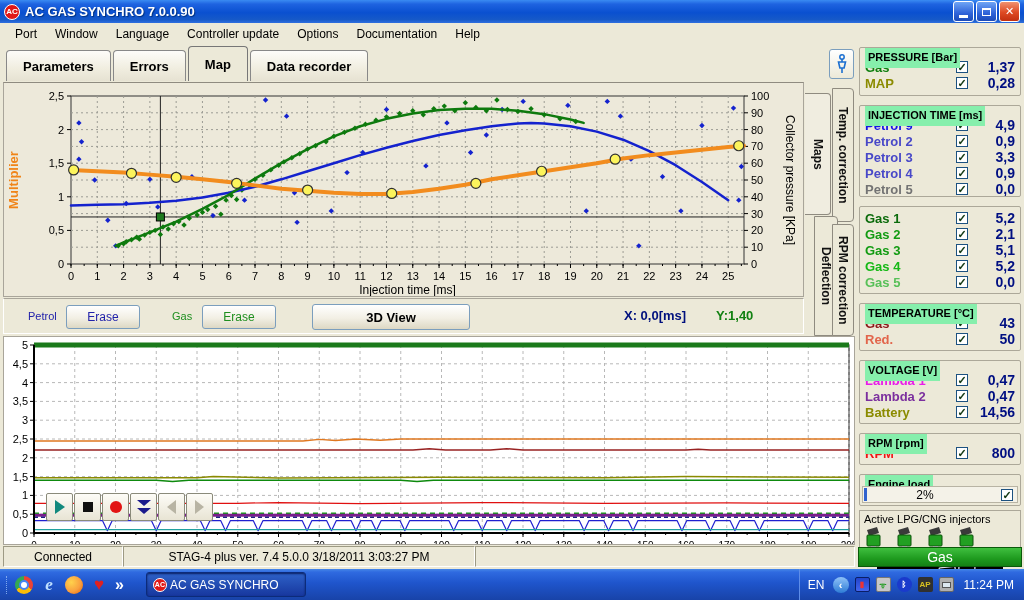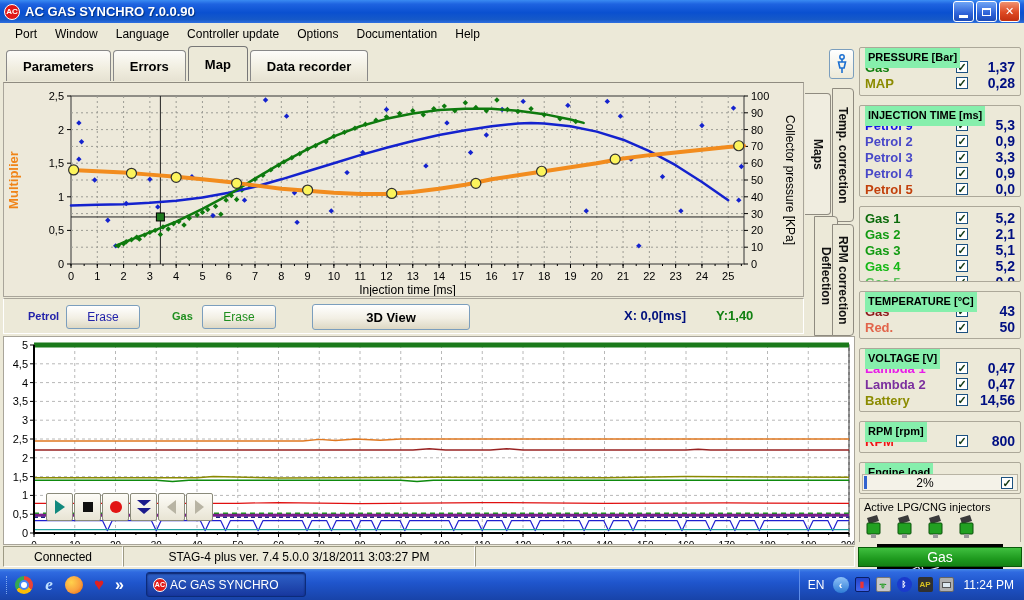--- a/index.html
+++ b/index.html
@@ -38,21 +38,21 @@
 
   .connect-btn { position:absolute; left:829px; top:49px; width:25px; height:30px;
     border:1px solid #7B9EBD; border-radius:3px; background:linear-gradient(to bottom,#fff,#ECE9D8);
     display:flex; align-items:center; justify-content:center; }
 
   
   .map-panel { position:absolute; left:3px; top:82px; width:801px; height:215px;
     background:#EDE9DA; border:1px solid #A9A59A; border-top-color:#8F8B80; }
   .map-toolbar { position:absolute; left:3px; top:298px; width:801px; height:36px;
     background:#ECE9D8; border:1px solid #fff; border-top-color:#A9A59A; }
-  .tool-label { position:absolute; top:11px; font-size:11px; font-weight:bold; }
+  .tool-label { position:absolute; top:11px; font-size:11px; font-weight:normal; }
   .btn { position:absolute; border:1px solid #7B9EBD; border-radius:3px;
     background:linear-gradient(to bottom,#FFFFFF,#F2EFE4 55%,#DDD8C4);
     font-size:12px; display:flex; align-items:center; justify-content:center; cursor:default; }
   .readout { position:absolute; top:9px; font-size:13px; font-weight:bold; }
 
   .side-tab { position:absolute; background:#ECE9D8; border:1px solid #8F8B80;
     border-radius:0 4px 4px 0; writing-mode:vertical-rl;
     display:flex; align-items:center; justify-content:center;
     font-size:12px; font-weight:bold; color:#111; }
   .side-tab.active { background:#F0EDE0; border-left:none; z-index:2; }
@@ -689,45 +689,45 @@
               <span class="p-value">0,28</span>
             </div>
           </div>
         </div>
         <div class="group" style="height: 92px;">
           <div class="group-title">INJECTION TIME [ms]</div>
           <div class="rows">
             <div class="p-row">
               <span class="p-label" style="color: rgb(20, 20, 230);">Petrol 9</span>
               <span class="cb">✓</span>
-              <span class="p-value">5,3</span>
+              <span class="p-value">4,9</span>
             </div>
             <div class="p-row">
               <span class="p-label" style="color: rgb(72, 72, 200);">Petrol 2</span>
               <span class="cb">✓</span>
               <span class="p-value">0,9</span>
             </div>
             <div class="p-row">
               <span class="p-label" style="color: rgb(72, 72, 200);">Petrol 3</span>
               <span class="cb">✓</span>
               <span class="p-value">3,3</span>
             </div>
             <div class="p-row">
               <span class="p-label" style="color: rgb(72, 72, 200);">Petrol 4</span>
               <span class="cb">✓</span>
               <span class="p-value">0,9</span>
             </div>
             <div class="p-row">
-              <span class="p-label" style="color: #c2410c;">Petrol 5</span>
+              <span class="p-label" style="color: #737373;">Petrol 5</span>
               <span class="cb">✓</span>
               <span class="p-value">0,0</span>
             </div>
           </div>
         </div>
-        <div class="group" style="height: 76px;">
+        <div class="group" style="height: 88px;">
           <div class="rows no-title">
             <div class="p-row">
               <span class="p-label" style="color: rgb(11, 107, 11);">Gas 1</span>
               <span class="cb">✓</span>
               <span class="p-value">5,2</span>
             </div>
             <div class="p-row">
               <span class="p-label" style="color: rgb(18, 155, 18);">Gas 2</span>
               <span class="cb">✓</span>
               <span class="p-value">2,1</span>

